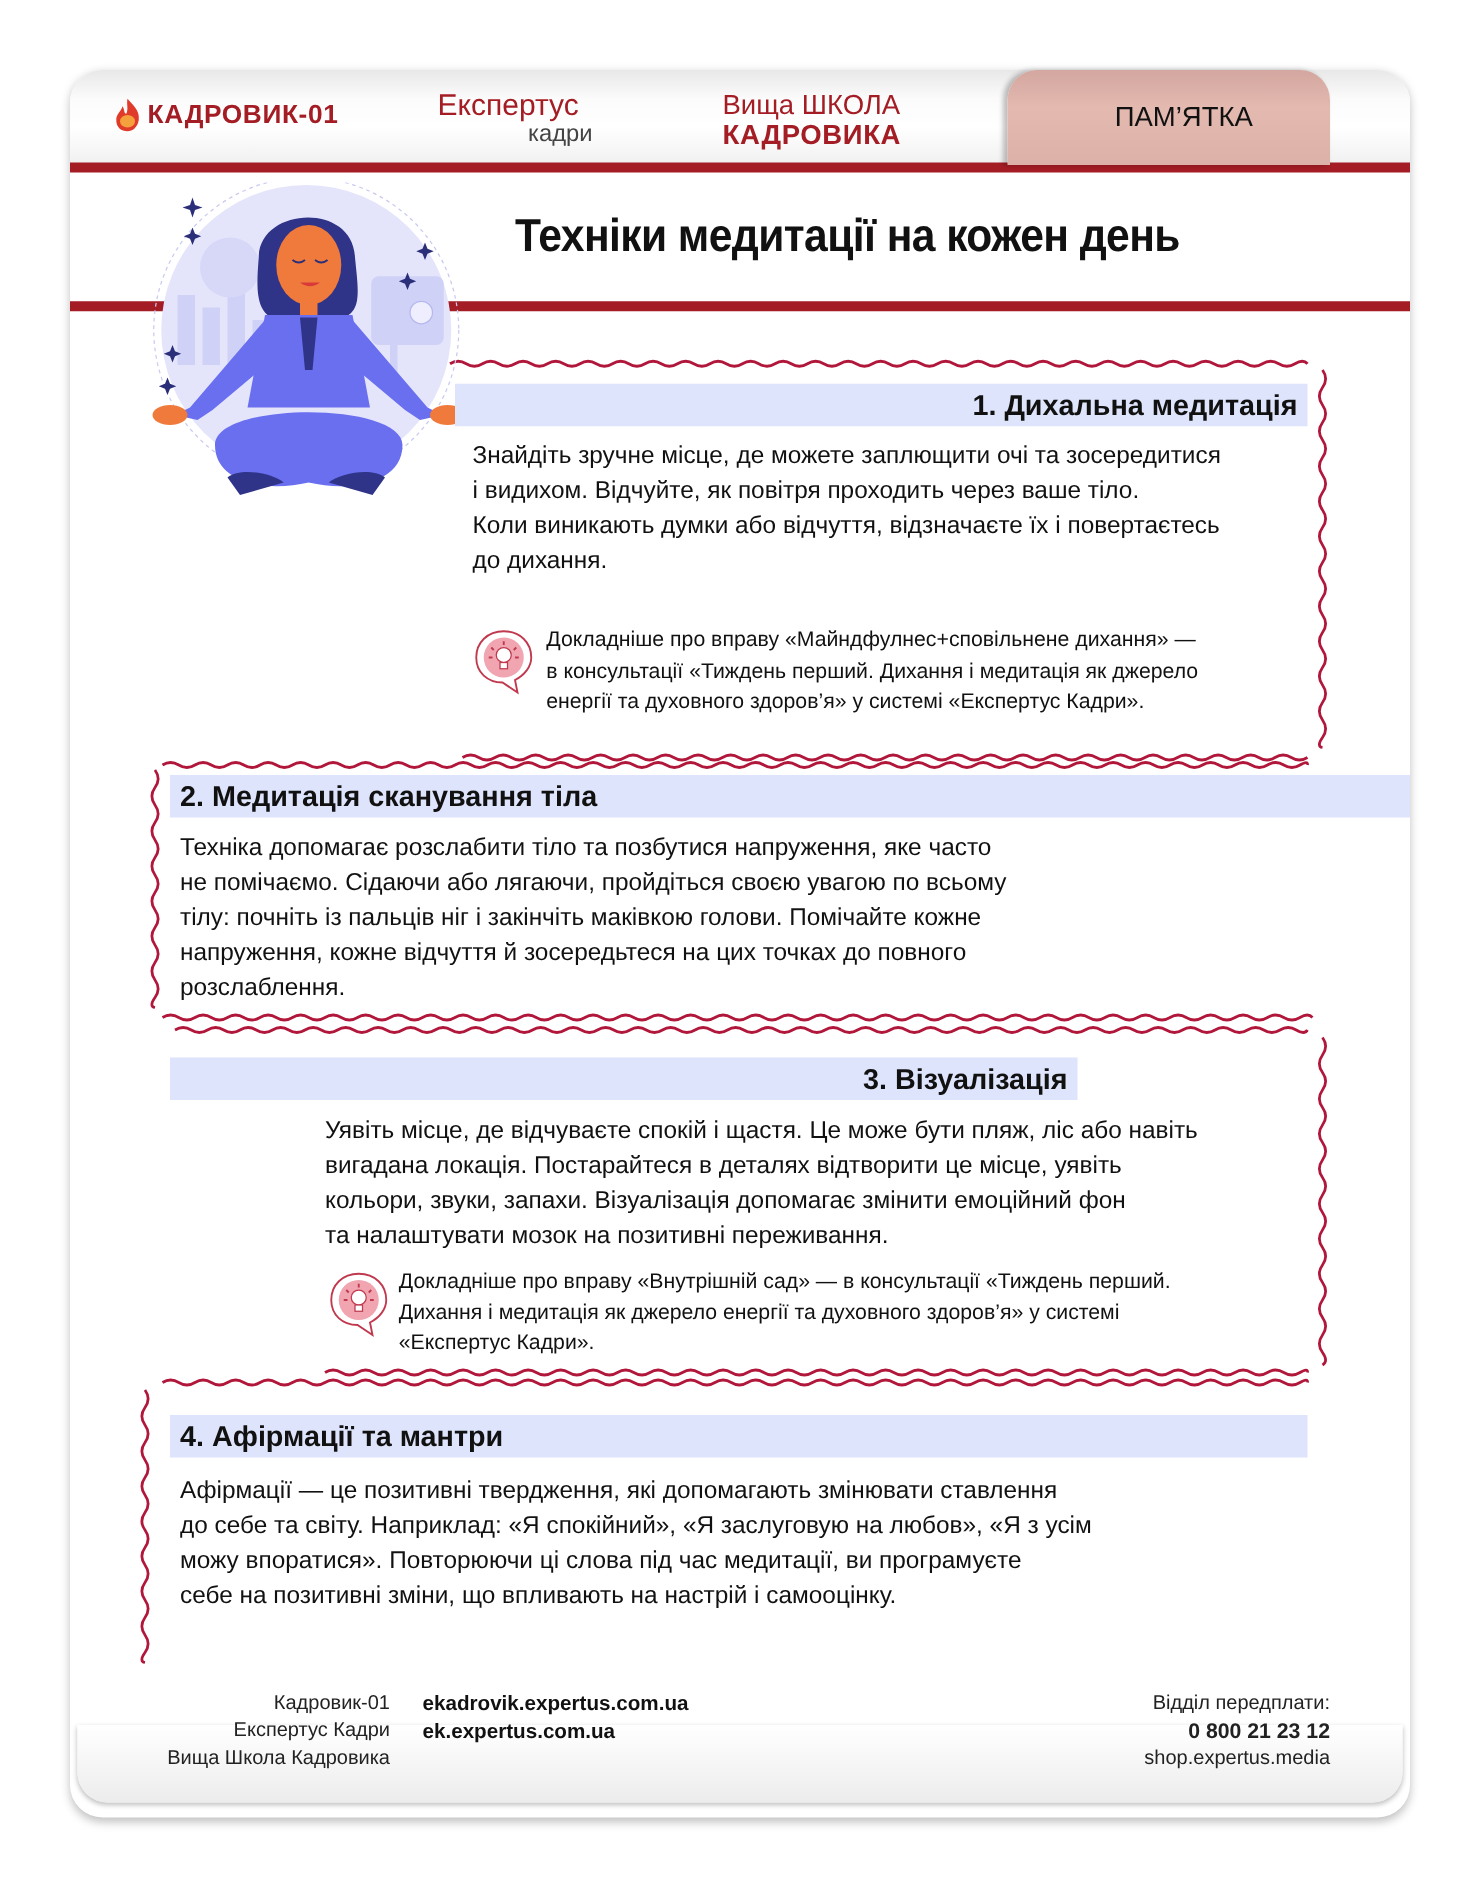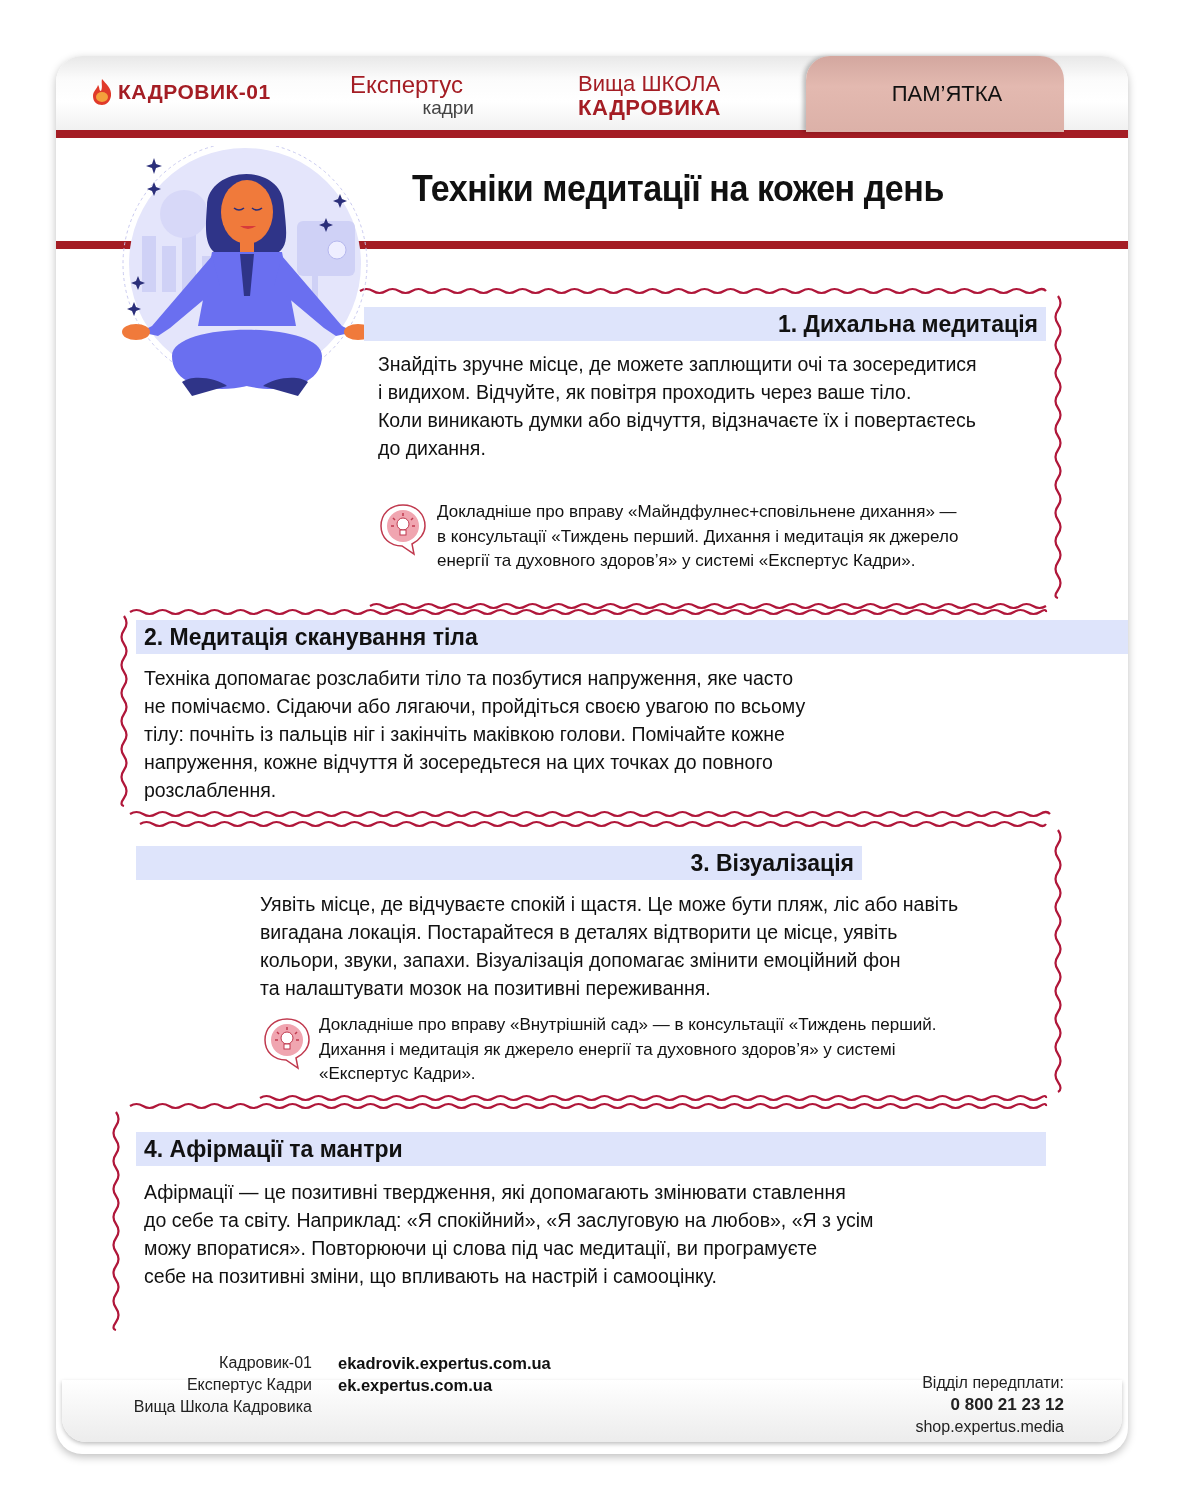--- a/index.html
+++ b/index.html
@@ -32,21 +32,21 @@
   .illus{position:absolute;left:112px;top:146px;width:266px;height:260px;}
   
   .sec-head{position:absolute;height:34px;background:#dee4fb;font-weight:bold;font-size:23px;line-height:34px;box-sizing:border-box;}
   .sec-body{position:absolute;font-size:19.5px;line-height:28px;}
   .note{position:absolute;font-size:17px;line-height:24.5px;}
   .note-icon{position:absolute;width:50px;height:54px;}
   .wave{position:absolute;left:0;top:0;pointer-events:none;}
   
   .foot-left{position:absolute;left:90px;top:1352px;width:222px;text-align:right;font-size:16px;line-height:22px;color:#222;}
   .foot-mid{position:absolute;left:338px;top:1352px;font-size:16.5px;line-height:22px;font-weight:bold;color:#111;}
-  .foot-right{position:absolute;right:118px;top:1352px;text-align:right;font-size:16px;line-height:22px;color:#222;margin-top:20px;}
+  .foot-right{position:absolute;right:118px;top:1352px;text-align:right;font-size:16px;line-height:22px;color:#222;}
 </style>
 </head>
 <body>
 
 <div class="card-bottom"></div>
 <div class="card"></div>
 <div class="card-inner-bottom"></div>
 
 <div class="header"></div>
 <div class="header-line"></div>

